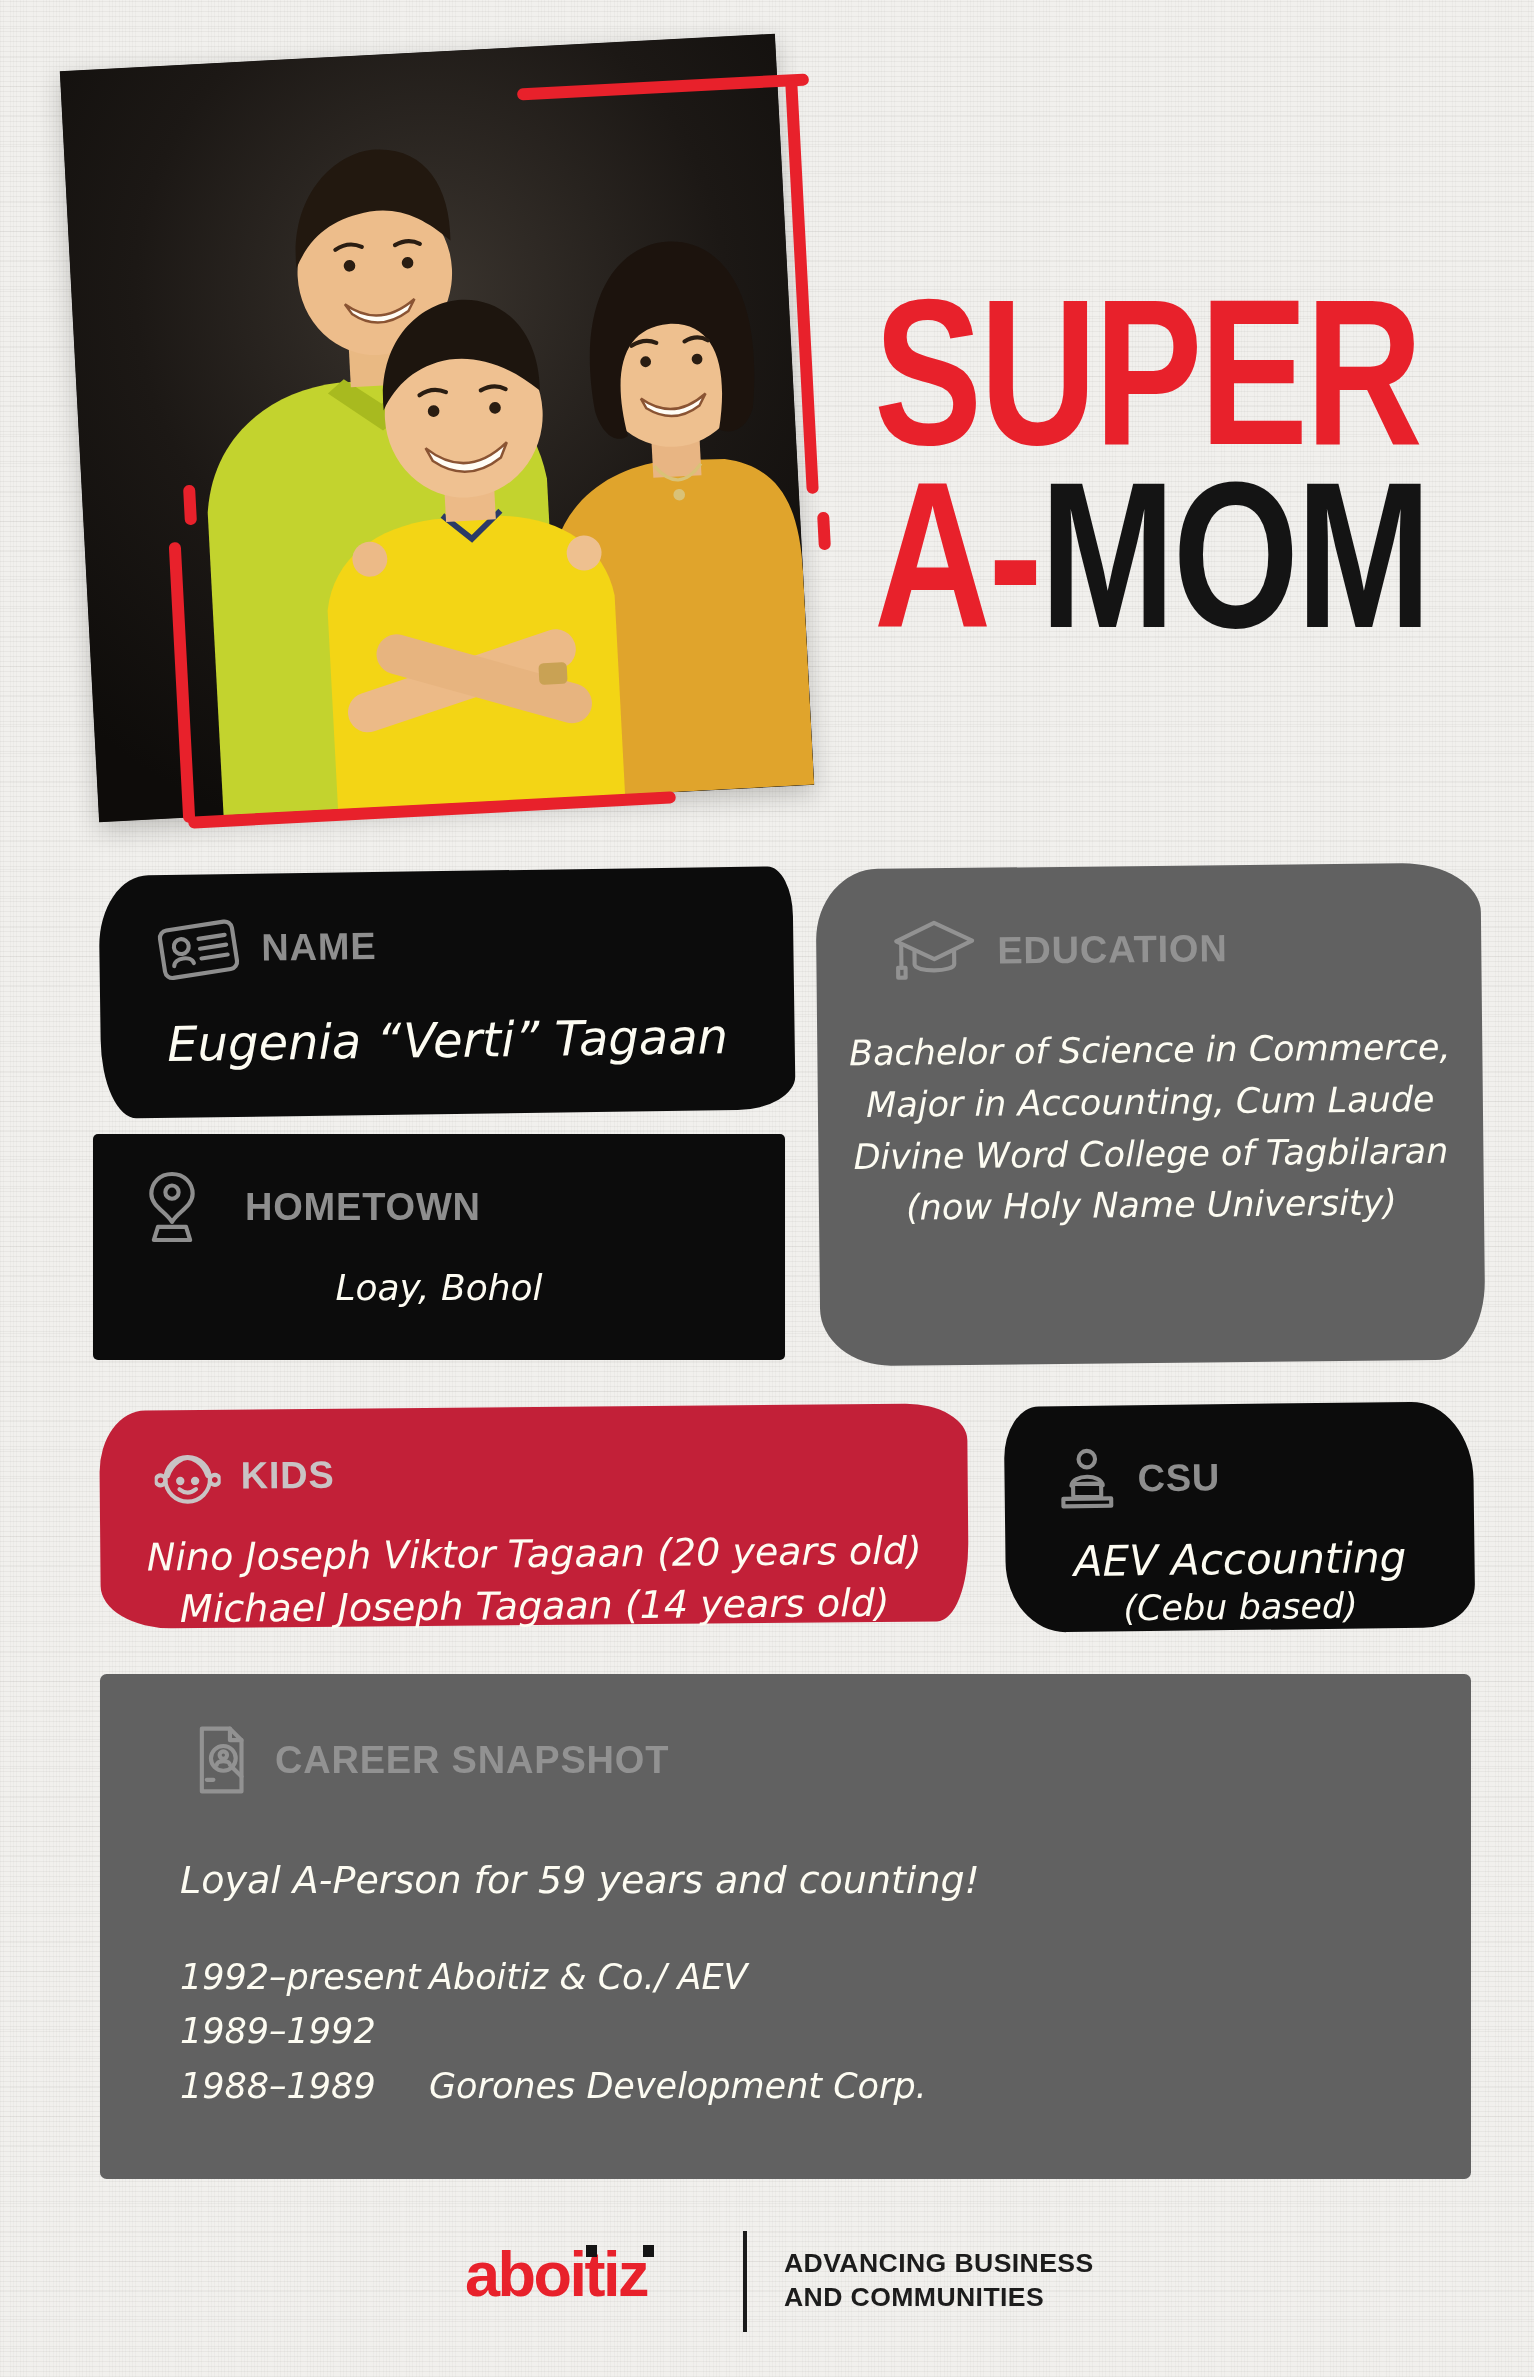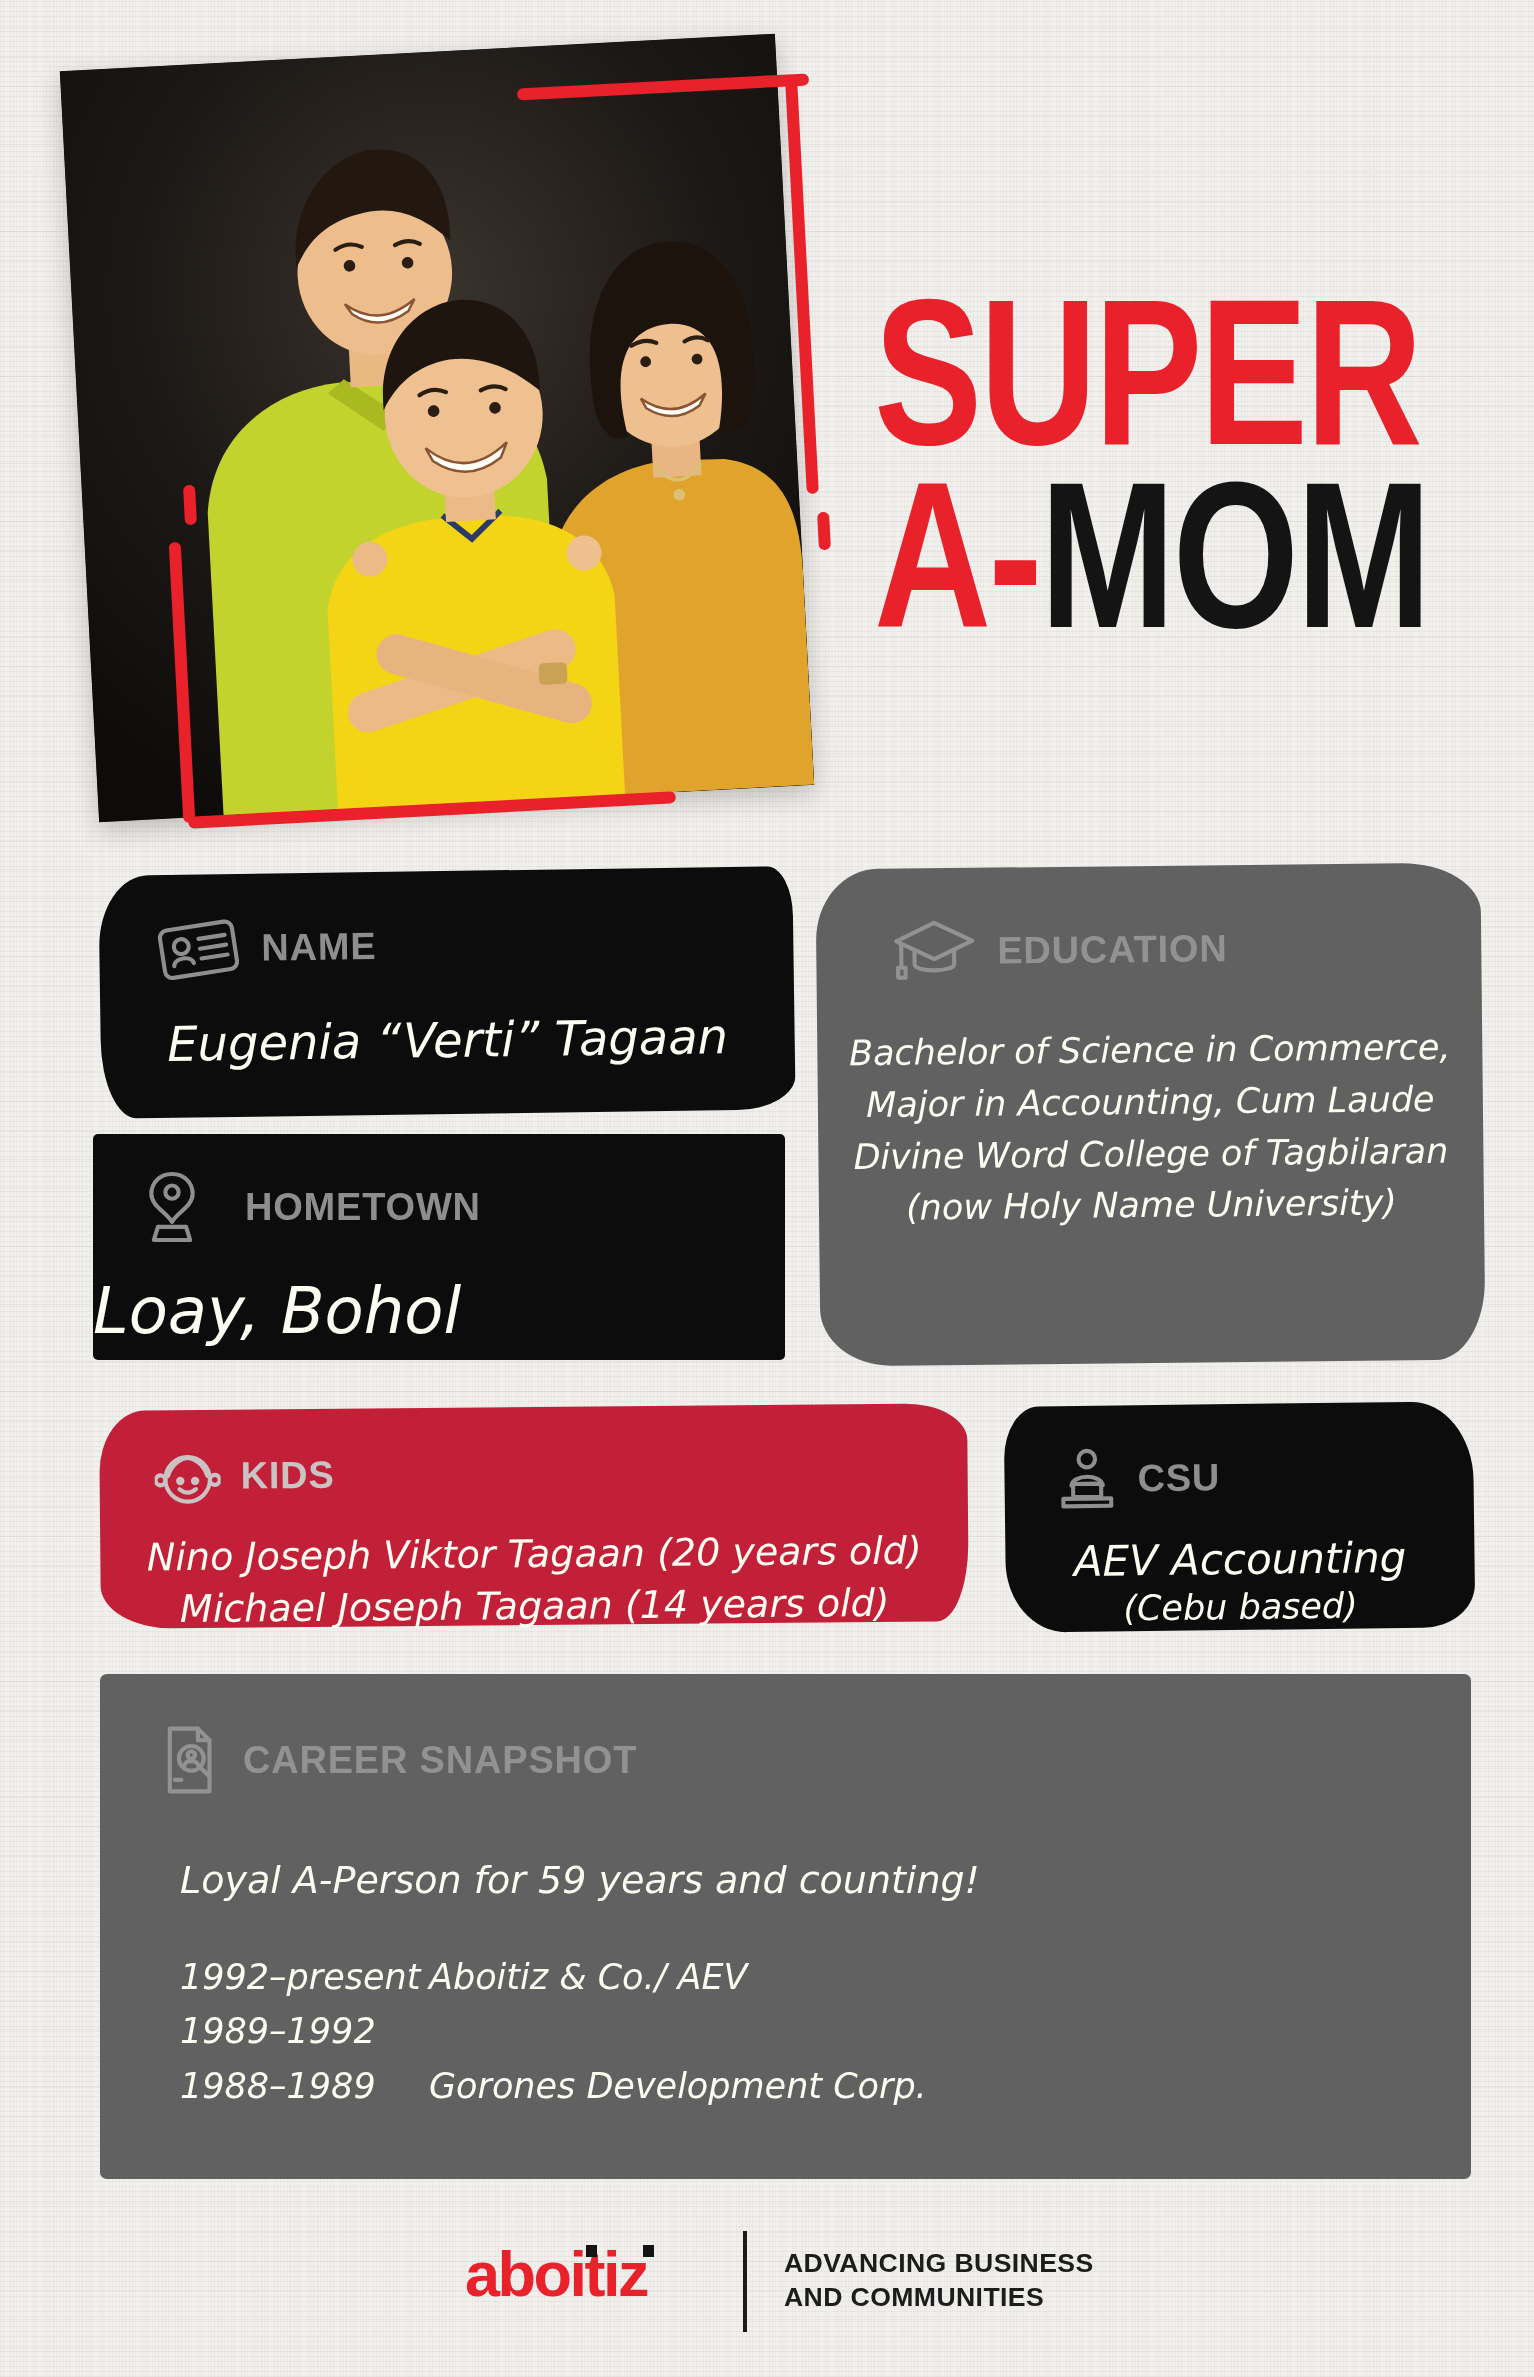--- a/index.html
+++ b/index.html
@@ -56,29 +56,29 @@
   .lbl-on-black{color:#8e8e8e;}
   .lbl-on-gray{color:#929292;}
   .lbl-on-red{color:#c9c3c4;}
   .icn{stroke-linecap:round;stroke-linejoin:round;fill:none;}
   .script{
     font-family:"DejaVu Sans", sans-serif;font-style:italic;color:#fdfcf2;
   }
   .head-name{padding:43px 0 0 56px;}
   .val-name{text-align:center;font-size:48px;margin-top:35px;}
   .head-hometown{padding:35px 0 0 50px;gap:44px;}
-  .val-hometown{text-align:left;font-size:64px;margin-top:29px;}
+  .val-hometown{text-align:center;font-size:36px;margin-top:22px;}
   .head-education{padding:48px 0 0 75px;}
   .val-education{text-align:center;font-size:35px;line-height:1.48;margin-top:40px;}
   .head-kids{padding:33px 0 0 55px;}
   .val-kids{text-align:center;font-size:38px;line-height:1.38;margin-top:21.6px;}
   .head-csu{padding:40px 0 0 52px;}
   .val-csu{text-align:center;font-size:42px;margin-top:25px;}
   .val-csu-sub{text-align:center;font-size:35px;margin-top:3.3px;}
-  .head-career{padding:48px 0 0 58px;}
+  .head-career{padding:48px 0 0 90px;}
   .career-intro{font-size:38px;margin:60px 0 0 80px;}
   .career-rows{margin:48px 0 0 80px;}
   .career-row{display:flex;font-size:35px;line-height:1.55;}
   .career-period{flex:0 0 249px;}
   .career-company{flex:1 1 auto;}
   
   .footer-logo{
     position:absolute;left:465px;top:2238px;width:223px;text-align:left;
     font-weight:bold;font-size:63px;letter-spacing:-2.5px;color:#e8212b;
   }

